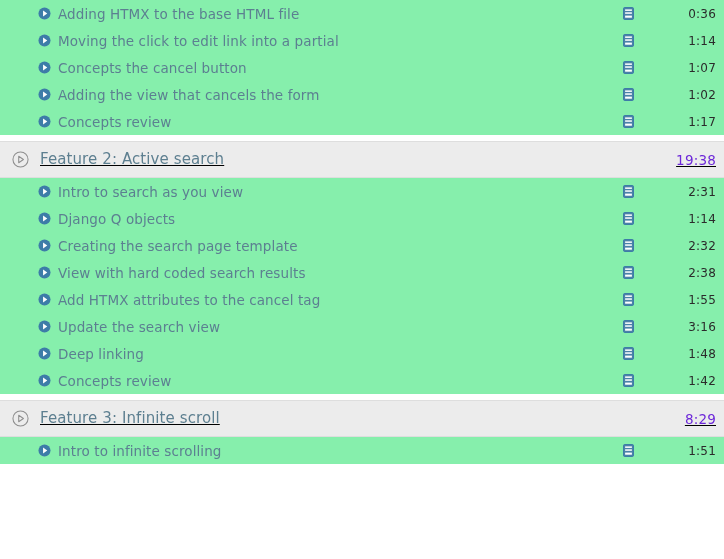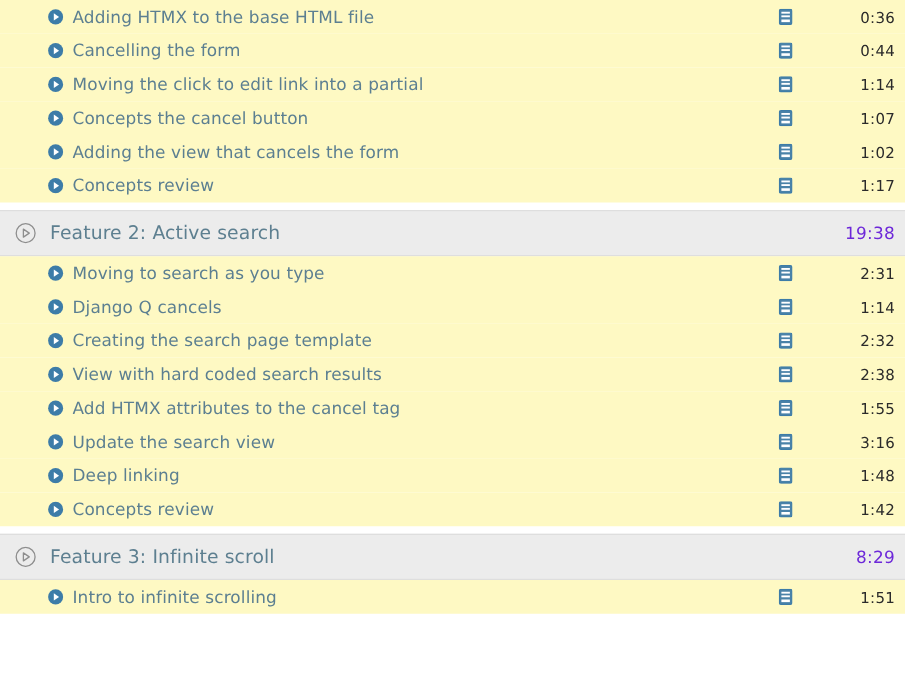--- a/index.html
+++ b/index.html
@@ -21,21 +21,21 @@
     display: block;
   }
 
   
   .lesson-row {
     position: relative;
     height: 27px;
     display: flex;
     align-items: center;
     padding: 0 8px 0 10px;
-    background: #fef9c3;
+    background: #86efac;
   }
   .lesson-row.is-active .lesson-hit {
     background: #f1f1f1;
     border-radius: 3px;
   }
   .lesson-hit {
     position: absolute;
     left: 10px;
     top: 1px;
     width: 600px;
@@ -95,20 +95,21 @@
 
   
   .section-row {
     height: 37px;
     display: flex;
     align-items: center;
     padding: 0 8px 0 12px;
     background: #ececec;
     border-top: 1px solid #dedede;
     border-bottom: 1px solid #dedede;
+    text-decoration: underline;
   }
 
   .play-outline {
     flex: 0 0 auto;
     width: 17px;
     height: 17px;
     margin-right: 11px;
     display: inline-block;
   }
   .play-outline svg { display: block; }
@@ -152,39 +153,20 @@
         <span class="lesson-title">Adding HTMX to the base HTML file</span>
         <span class="note-icon">
           <svg width="11" height="13" viewBox="0 0 11 13" aria-hidden="true">
             <rect x="0.5" y="0.5" width="10" height="12" rx="1.3" fill="#4a82a8" stroke="#3d7ca8" stroke-width="1"></rect>
             <rect x="2.1" y="2.4" width="6.8" height="1.5" fill="#ffffff"></rect>
             <rect x="2.1" y="5.3" width="6.8" height="1.5" fill="#ffffff"></rect>
             <rect x="2.1" y="8.6" width="6.8" height="2.1" fill="#ffffff"></rect>
           </svg>
         </span>
         <span class="lesson-duration">0:36</span>
-      </div>
-      <div class="lesson-row">
-        <div class="lesson-hit"></div>
-        <span class="play-solid">
-          <svg width="13" height="13" viewBox="0 0 16 16" aria-hidden="true">
-            <circle cx="8" cy="8" r="7.4" fill="#3d7ca8"></circle>
-            <path d="M6.2 4.4 L11.4 8 L6.2 11.6 Z" fill="#ffffff"></path>
-          </svg>
-        </span>
-        <span class="lesson-title">Cancelling the form</span>
-        <span class="note-icon">
-          <svg width="11" height="13" viewBox="0 0 11 13" aria-hidden="true">
-            <rect x="0.5" y="0.5" width="10" height="12" rx="1.3" fill="#4a82a8" stroke="#3d7ca8" stroke-width="1"></rect>
-            <rect x="2.1" y="2.4" width="6.8" height="1.5" fill="#ffffff"></rect>
-            <rect x="2.1" y="5.3" width="6.8" height="1.5" fill="#ffffff"></rect>
-            <rect x="2.1" y="8.6" width="6.8" height="2.1" fill="#ffffff"></rect>
-          </svg>
-        </span>
-        <span class="lesson-duration">0:44</span>
       </div>
       <div class="lesson-row">
         <div class="lesson-hit"></div>
         <span class="play-solid">
           <svg width="13" height="13" viewBox="0 0 16 16" aria-hidden="true">
             <circle cx="8" cy="8" r="7.4" fill="#3d7ca8"></circle>
             <path d="M6.2 4.4 L11.4 8 L6.2 11.6 Z" fill="#ffffff"></path>
           </svg>
         </span>
         <span class="lesson-title">Moving the click to edit link into a partial</span>
@@ -269,40 +251,40 @@
     </div>
     <div>
       <div class="lesson-row">
         <div class="lesson-hit"></div>
         <span class="play-solid">
           <svg width="13" height="13" viewBox="0 0 16 16" aria-hidden="true">
             <circle cx="8" cy="8" r="7.4" fill="#3d7ca8"></circle>
             <path d="M6.2 4.4 L11.4 8 L6.2 11.6 Z" fill="#ffffff"></path>
           </svg>
         </span>
-        <span class="lesson-title">Moving to search as you type</span>
+        <span class="lesson-title">Intro to search as you view</span>
         <span class="note-icon">
           <svg width="11" height="13" viewBox="0 0 11 13" aria-hidden="true">
             <rect x="0.5" y="0.5" width="10" height="12" rx="1.3" fill="#4a82a8" stroke="#3d7ca8" stroke-width="1"></rect>
             <rect x="2.1" y="2.4" width="6.8" height="1.5" fill="#ffffff"></rect>
             <rect x="2.1" y="5.3" width="6.8" height="1.5" fill="#ffffff"></rect>
             <rect x="2.1" y="8.6" width="6.8" height="2.1" fill="#ffffff"></rect>
           </svg>
         </span>
         <span class="lesson-duration">2:31</span>
       </div>
       <div class="lesson-row">
         <div class="lesson-hit"></div>
         <span class="play-solid">
           <svg width="13" height="13" viewBox="0 0 16 16" aria-hidden="true">
             <circle cx="8" cy="8" r="7.4" fill="#3d7ca8"></circle>
             <path d="M6.2 4.4 L11.4 8 L6.2 11.6 Z" fill="#ffffff"></path>
           </svg>
         </span>
-        <span class="lesson-title">Django Q cancels</span>
+        <span class="lesson-title">Django Q objects</span>
         <span class="note-icon">
           <svg width="11" height="13" viewBox="0 0 11 13" aria-hidden="true">
             <rect x="0.5" y="0.5" width="10" height="12" rx="1.3" fill="#4a82a8" stroke="#3d7ca8" stroke-width="1"></rect>
             <rect x="2.1" y="2.4" width="6.8" height="1.5" fill="#ffffff"></rect>
             <rect x="2.1" y="5.3" width="6.8" height="1.5" fill="#ffffff"></rect>
             <rect x="2.1" y="8.6" width="6.8" height="2.1" fill="#ffffff"></rect>
           </svg>
         </span>
         <span class="lesson-duration">1:14</span>
       </div>

